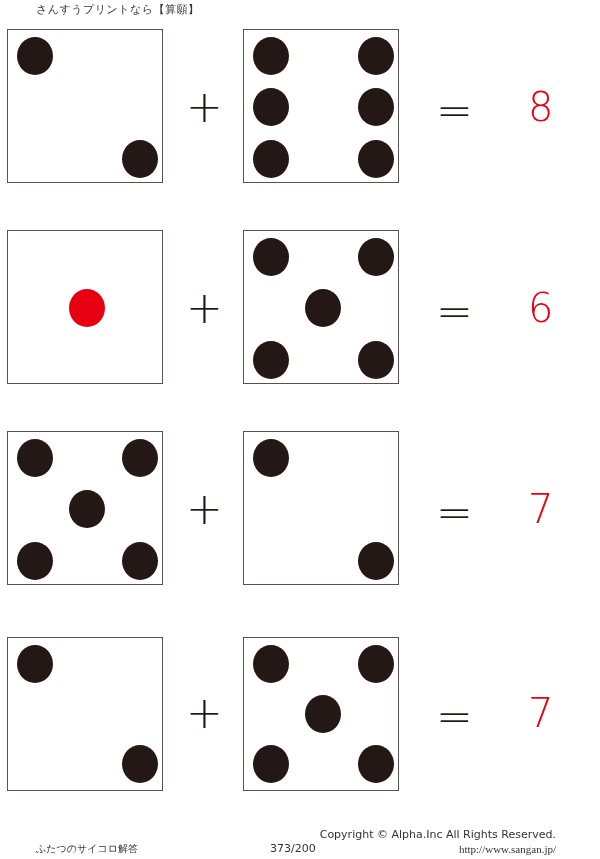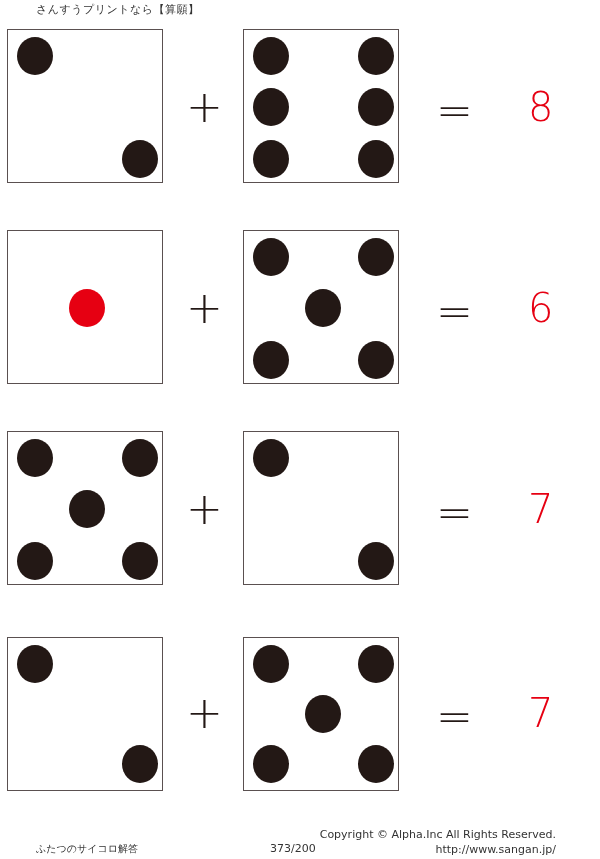--- a/index.html
+++ b/index.html
@@ -11,21 +11,21 @@
     .die.right { left: 243px; }
     .pip { position: absolute; width: 36px; height: 38px; border-radius: 50%; background: #231815; transform: translate(-50%, -50%); }
     .pip.red { background: #e60012; }
     .op { position: absolute; font-size: 44px; font-weight: 300; color: #231815; line-height: 1; }
     .op.plus { left: 186px; }
     .op.eq { left: 436px; }
     .ans { position: absolute; left: 528px; font-size: 40px; color: #e60012; line-height: 1; font-family: "DejaVu Sans", sans-serif; font-weight: 300; }
     .footer-left { position: absolute; left: 36px; top: 842px; font-size: 10px; color: #333; }
     .footer-page { position: absolute; left: 270px; top: 842px; font-size: 11px; color: #333; }
     .footer-copy { position: absolute; right: 44px; top: 828px; font-size: 11px; color: #333; text-align: left; }
-    .footer-url { position: absolute; right: 44px; top: 843px; font-size: 11px; color: #333; text-align: center; }
+    .footer-url { position: absolute; right: 44px; top: 843px; font-size: 11px; color: #333; text-align: center; font-family: Liberation Serif, serif; }
   </style>
 </head>
 <body>
 
 <div class="header">さんすうプリントなら【算願】</div>
 
 <div class="row" style="top:29px;">
   <div class="die left">
     <div class="pip" style="left:27px;top:26px;"></div>
     <div class="pip" style="left:132px;top:129px;"></div>

